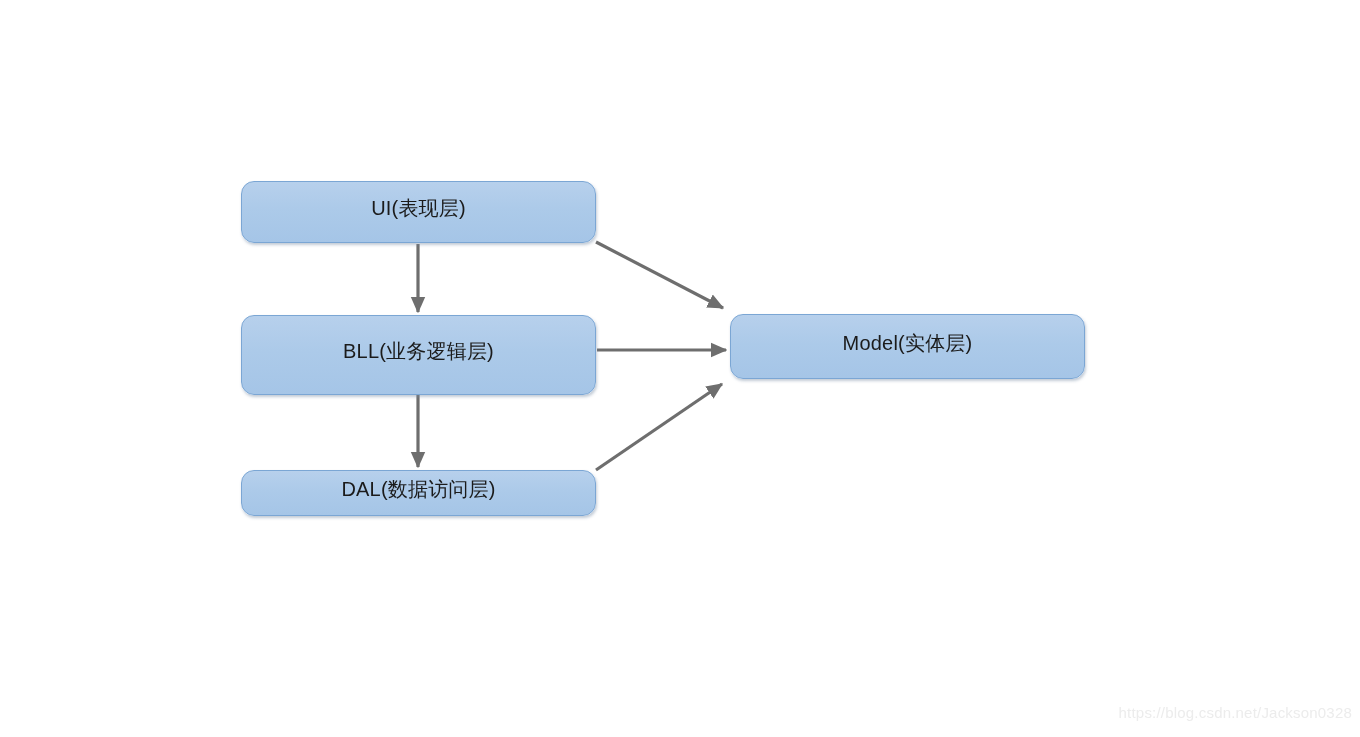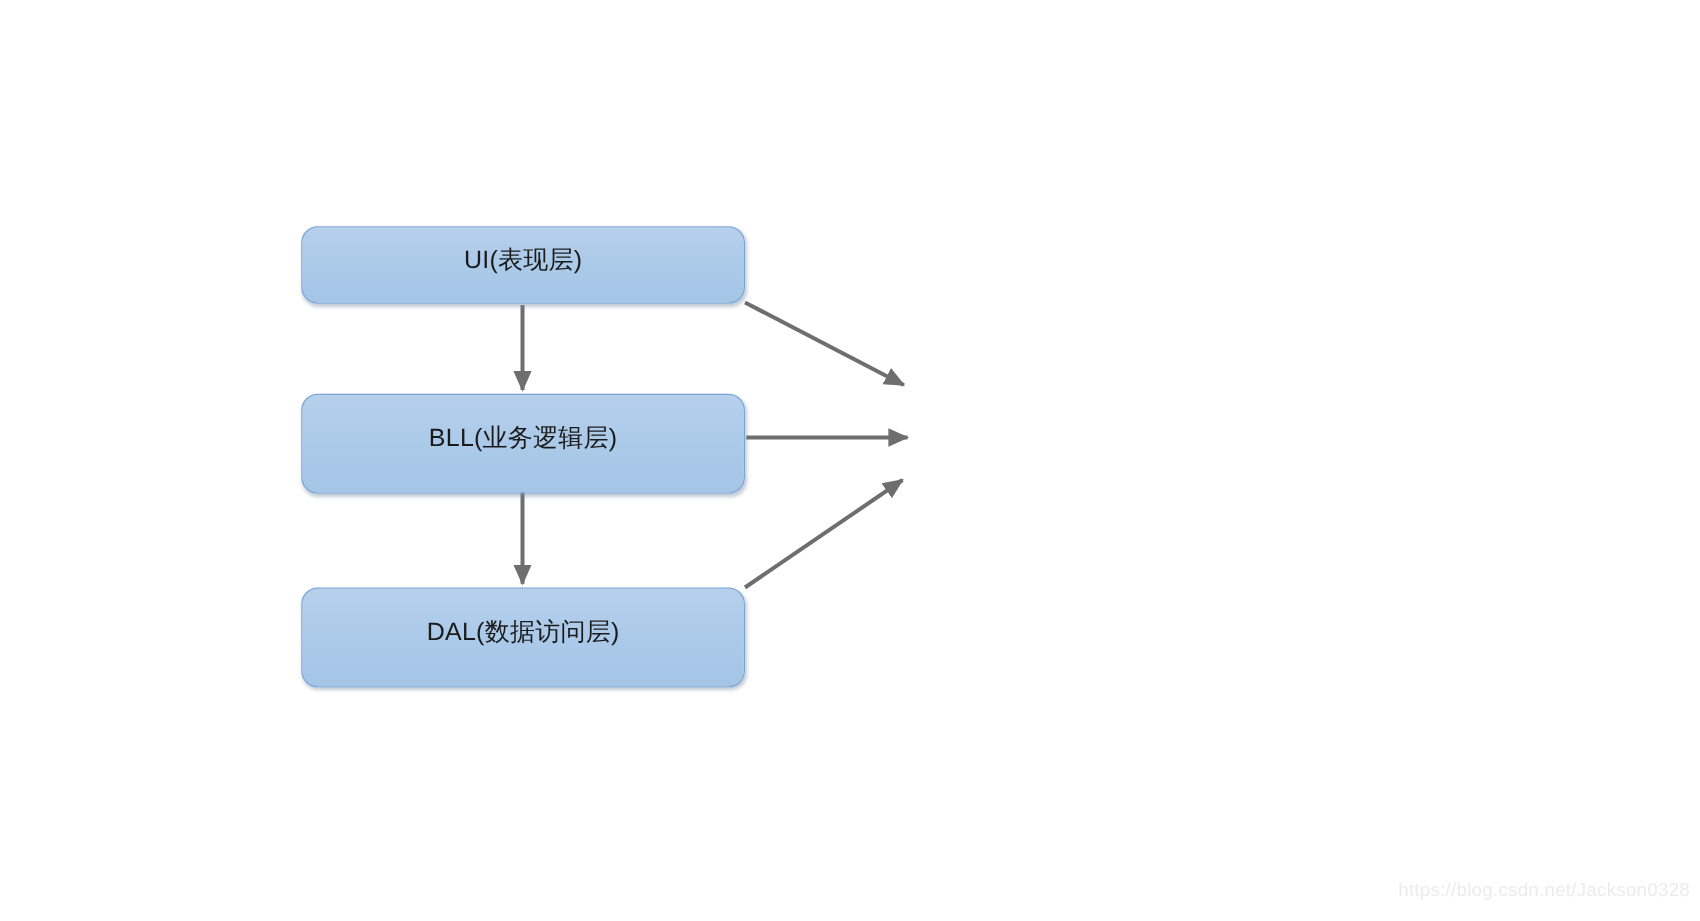--- a/index.html
+++ b/index.html
@@ -51,21 +51,21 @@
     color: #1b1b1b;
     letter-spacing: 0.2px;
     white-space: nowrap;
     text-align: center;
     
     transform: translateY(-4px);
   }
 
   #node-ui        { left: 241px; top: 181px; width: 355px; height: 62px; }
   #node-bll       { left: 241px; top: 315px; width: 355px; height: 80px; }
-  #node-dal       { left: 241px; top: 470px; width: 355px; height: 80px; }
+  #node-dal       { left: 241px; top: 470px; width: 355px; height: 46px; }
   #node-model     { left: 730px; top: 314px; width: 355px; height: 65px; }
 
   #watermark {
     position: absolute;
     right: 8px;
     bottom: 16px;
     font-size: 15px;
     color: #ececec;
     letter-spacing: 0.2px;
     white-space: nowrap;
@@ -110,16 +110,19 @@
   </div>
 
   <div class="node" id="node-bll">
     <span class="node-label">BLL(业务逻辑层)</span>
   </div>
 
   <div class="node" id="node-dal">
     <span class="node-label">DAL(数据访问层)</span>
   </div>
 
+  <div class="node" id="node-model">
+    <span class="node-label">Model(实体层)</span>
+  </div>
 
   <div id="watermark">https://blog.csdn.net/Jackson0328</div>
 
 </div>
 
 </body></html>

